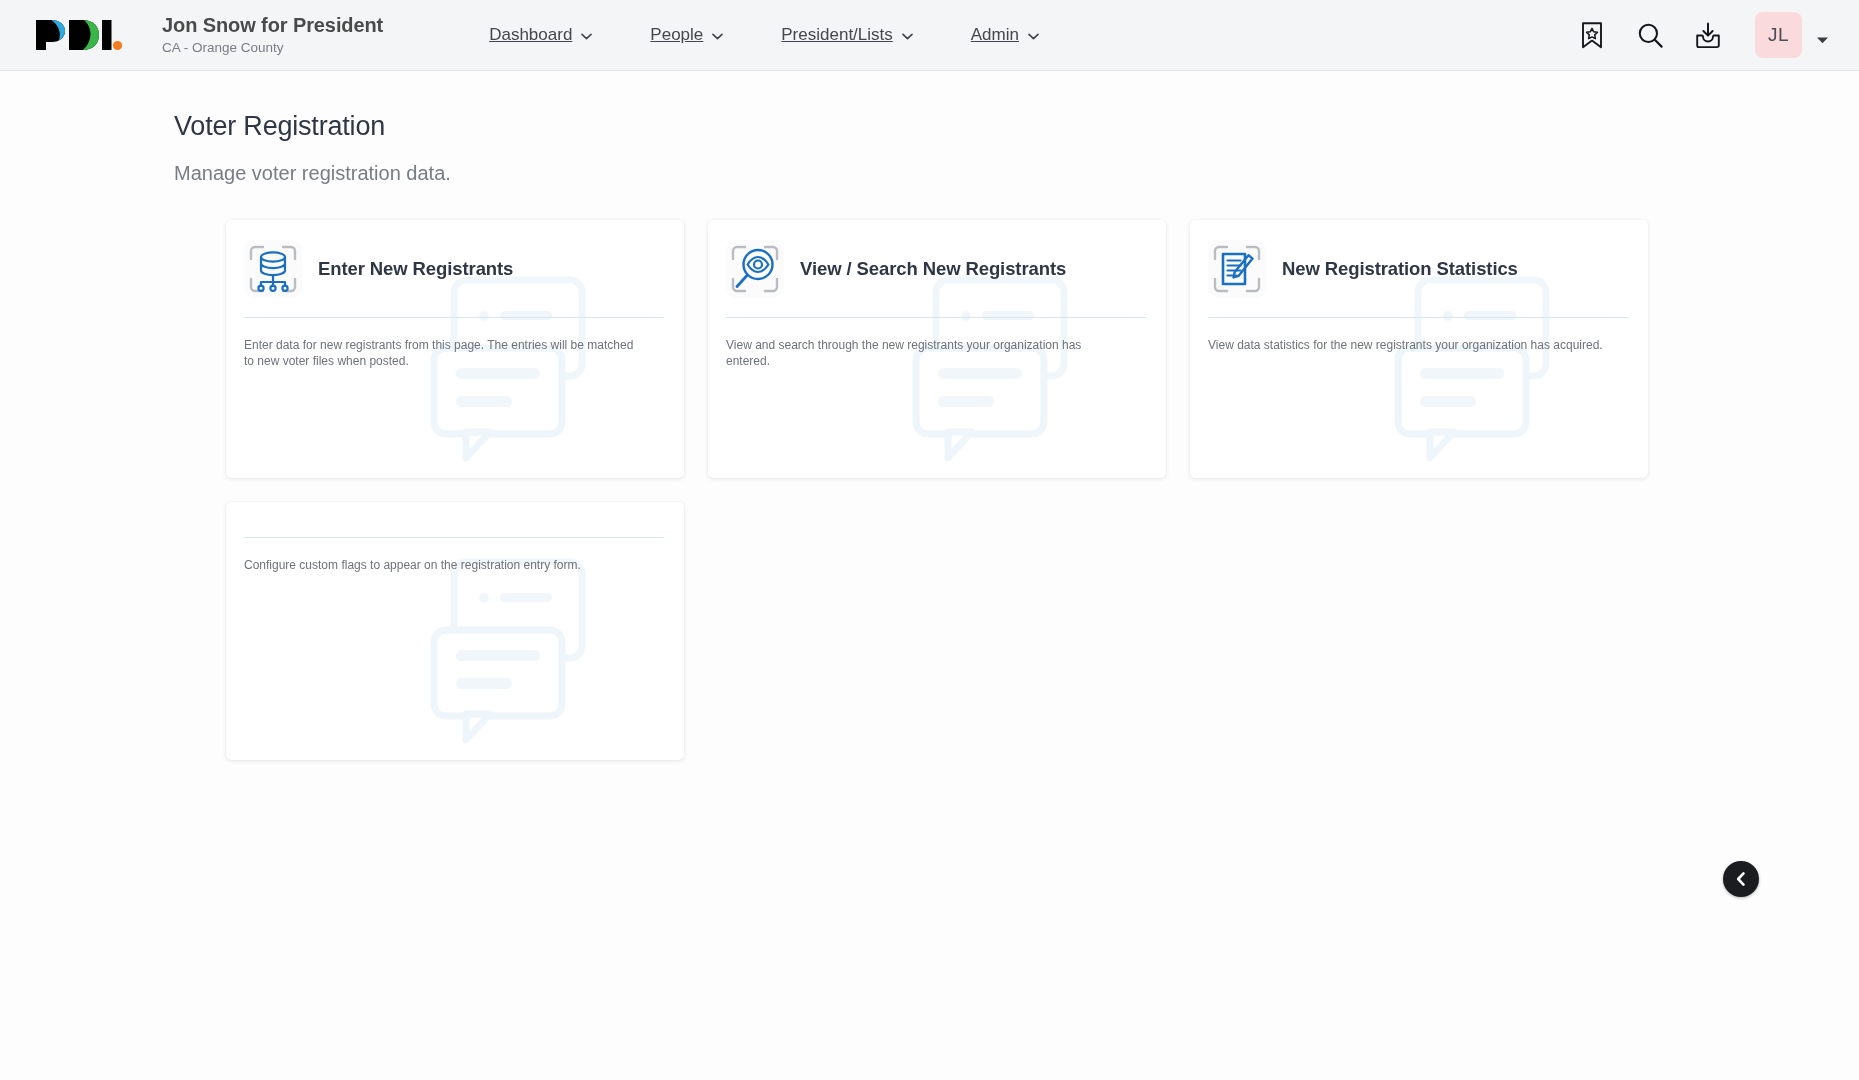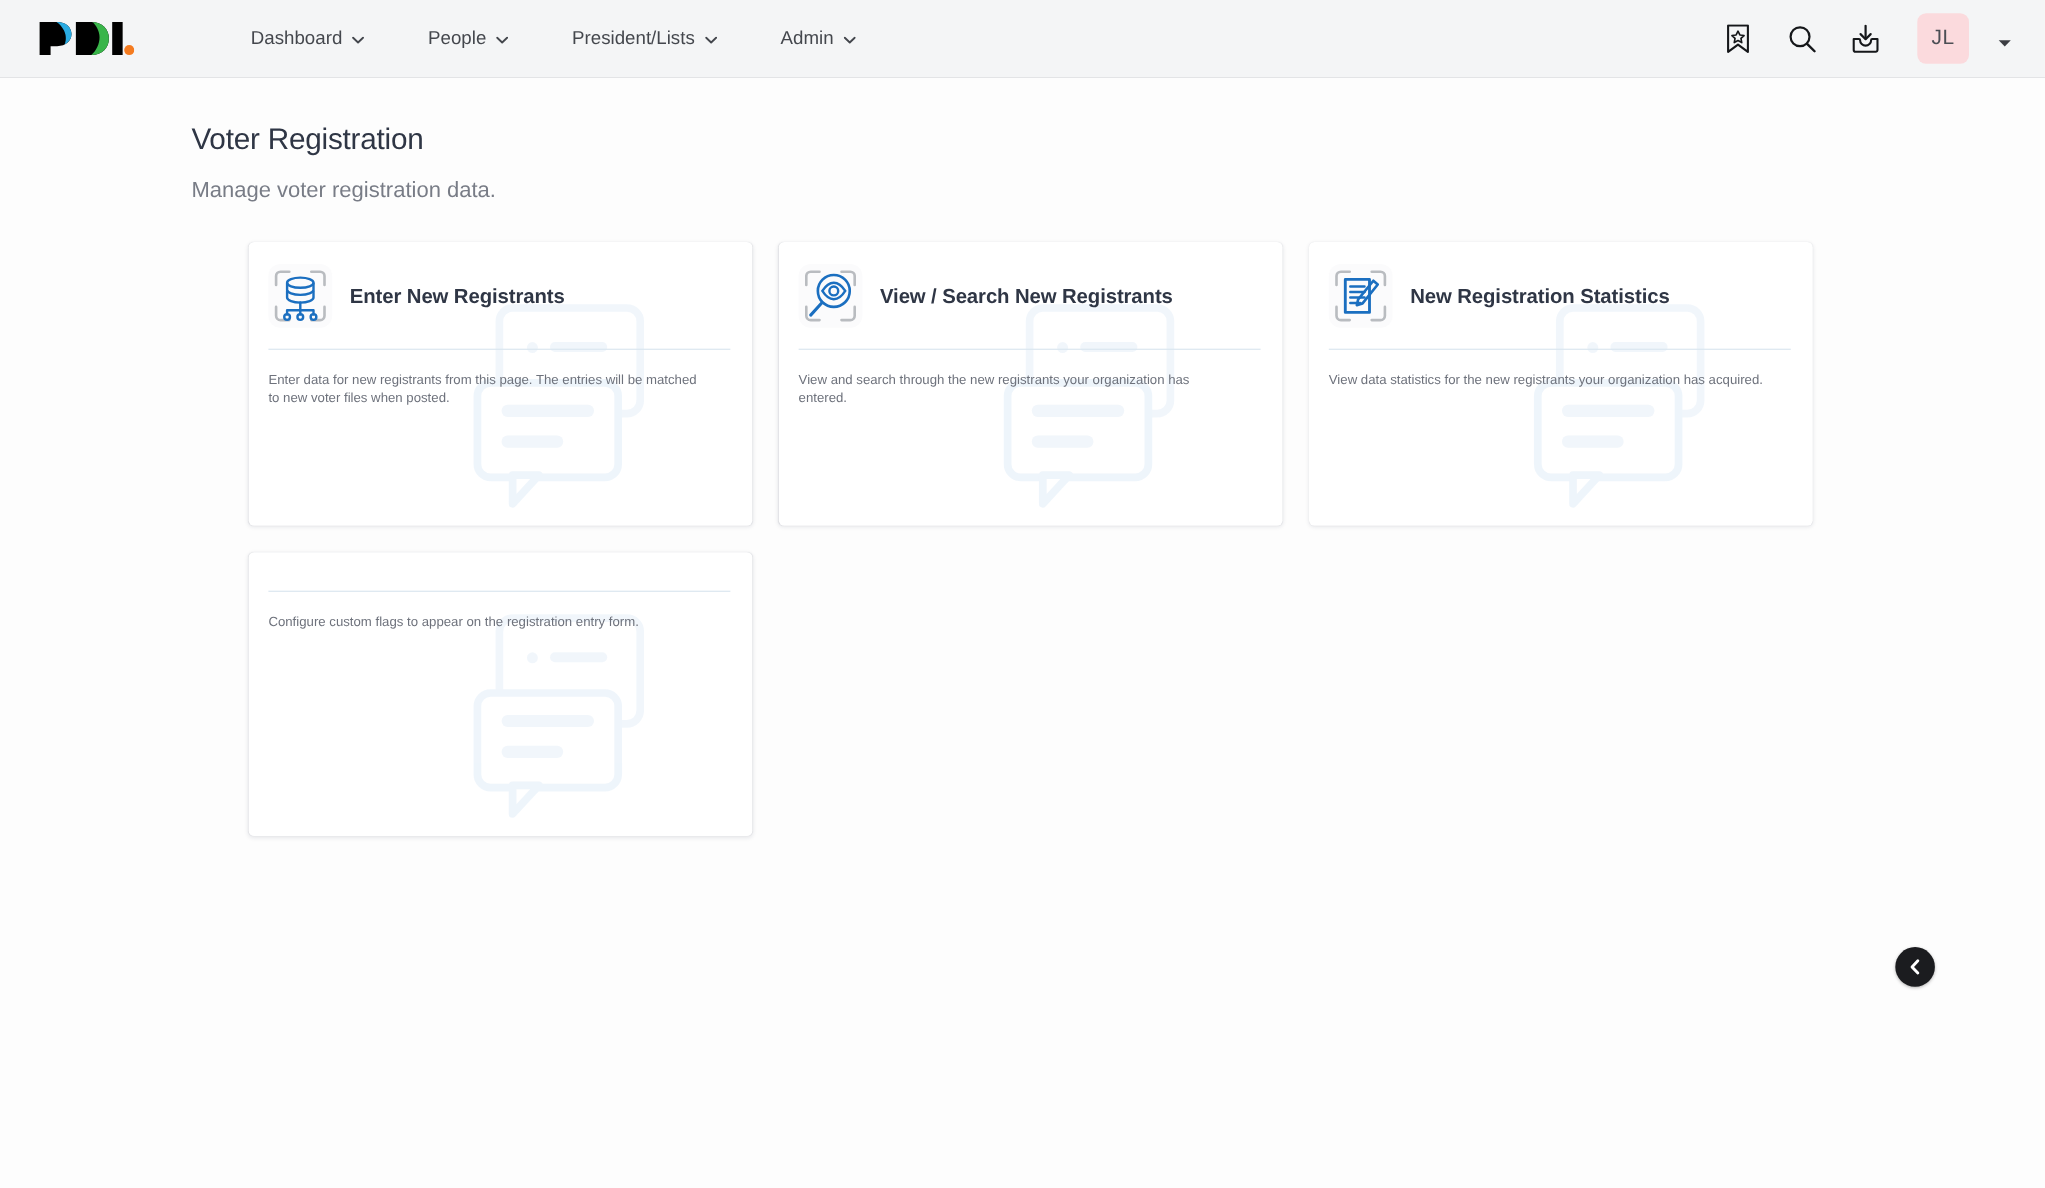--- a/index.html
+++ b/index.html
@@ -68,20 +68,21 @@
     height: 71px;
     display: flex;
     align-items: center;
     gap: 9px;
     padding: 0 18px;
     margin-right: 22px;
     font-size: 17px;
     color: #44474d;
     cursor: pointer;
     white-space: nowrap;
+    text-decoration: underline;
   }
   .nav-item:last-child { margin-right: 0; justify-content: space-between; }
   .nav-item.active { color: #0f72c9; }
   .nav-item.active::after {
     content: "";
     position: absolute;
     left: 0; right: 0;
     bottom: 0;
     height: 4px;
     background: #0f72c9;
@@ -104,21 +105,21 @@
   }
   .hicon {
     width: 30px; height: 30px;
     display: flex; align-items: center; justify-content: center;
     cursor: pointer;
     color: #15171a;
   }
   .avatar-group {
     display: flex;
     align-items: center;
-    gap: 26px;
+    gap: 14px;
     margin-left: 4px;
   }
   .avatar {
     width: 47px; height: 46px;
     border-radius: 8px;
     background: #fbdadd;
     color: #4c4f55;
     display: flex;
     align-items: center;
     justify-content: center;
@@ -262,20 +263,24 @@
 
       <path d="M35 2 h14 c10 0 16 6.5 16 15 c0 8.5 -6 15 -16 15 h-14 z" fill="#000"></path>
       <path d="M49 2 c10 0 16 6.5 16 15 c0 8.5 -6 15 -16 15 c4.5 -4 7.5 -10 7.5 -16.2 c0 -5.3 -2.6 -10.1 -6.4 -13.8 z" fill="#39b54a"></path>
 
       <rect x="68" y="2" width="9.5" height="30" fill="#000"></rect>
 
       <circle cx="83.5" cy="27.5" r="4.6" fill="#f47b20"></circle>
     </svg>
   </div>
 
+  <div class="org-block">
+    <div class="org-name">Jon Snow for President</div>
+    <div class="org-sub">CA - Orange County</div>
+  </div>
 
   <nav class="nav">
 
     <div class="nav-item">
       <span>Dashboard</span>
       <span class="caret">
         <svg width="11" height="7" viewBox="0 0 11 7">
             <path d="M1 1.3 L5.5 5.6 L10 1.3" fill="none" stroke="currentColor" stroke-width="1.7" stroke-linecap="round" stroke-linejoin="round"></path>
           </svg>
       </span>

